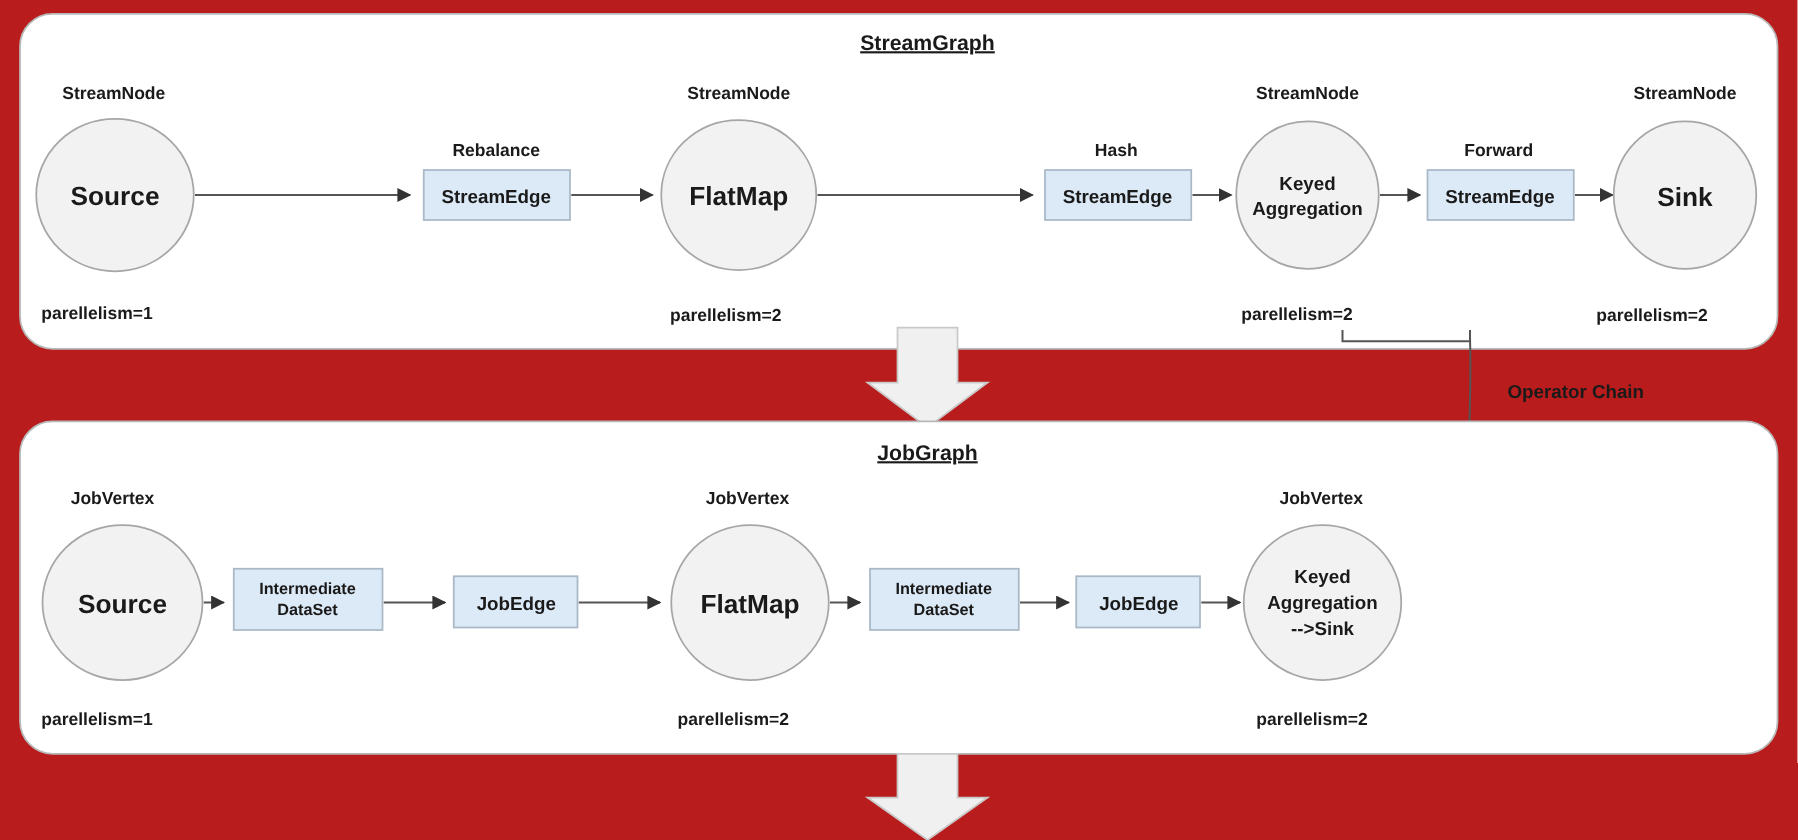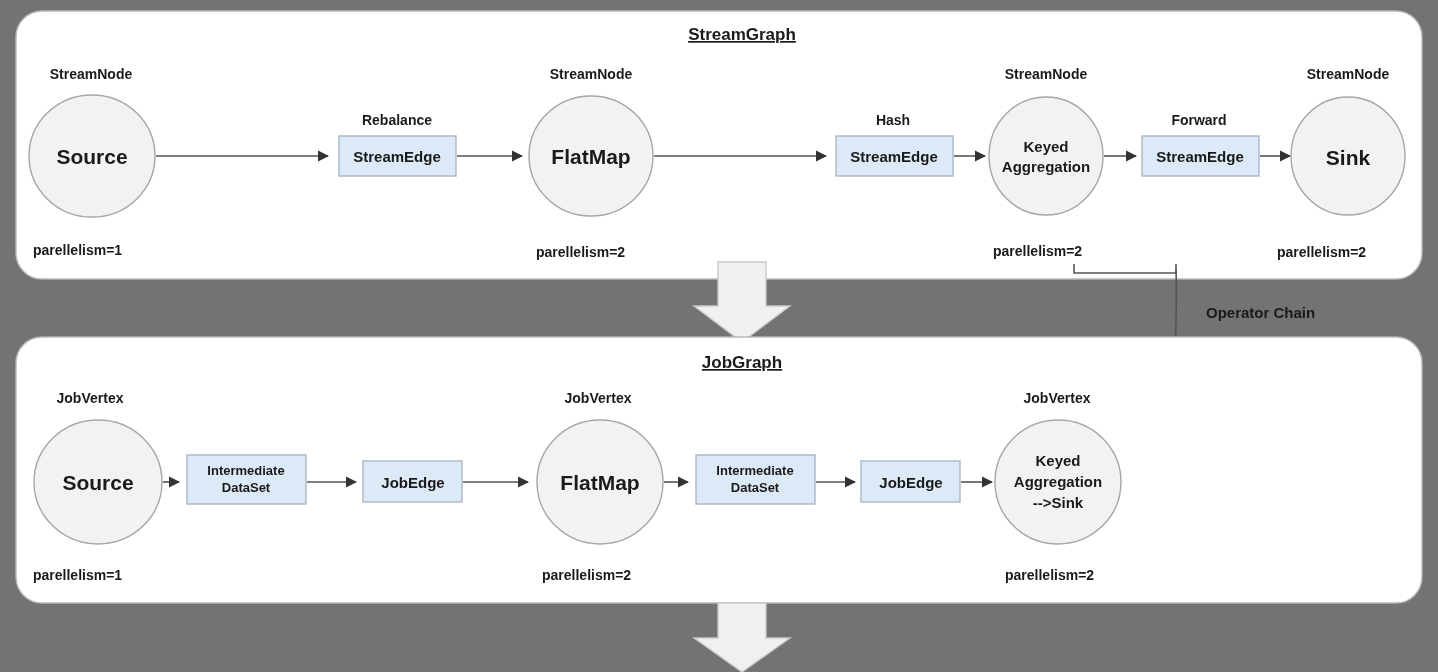--- a/index.html
+++ b/index.html
@@ -4,21 +4,21 @@
 <style>
   html, body {
     margin: 0;
     padding: 0;
     background: #ffffff;
   }
   #stage {
     position: relative;
     width: 1438px;
     height: 672px;
-    background: #737373;
+    background: #b91c1c;
     font-family: "Liberation Sans", sans-serif;
     overflow: hidden;
   }
   svg.diagram {
     position: absolute;
     left: 0;
     top: 0;
     width: 1438px;
     height: 672px;
   }

